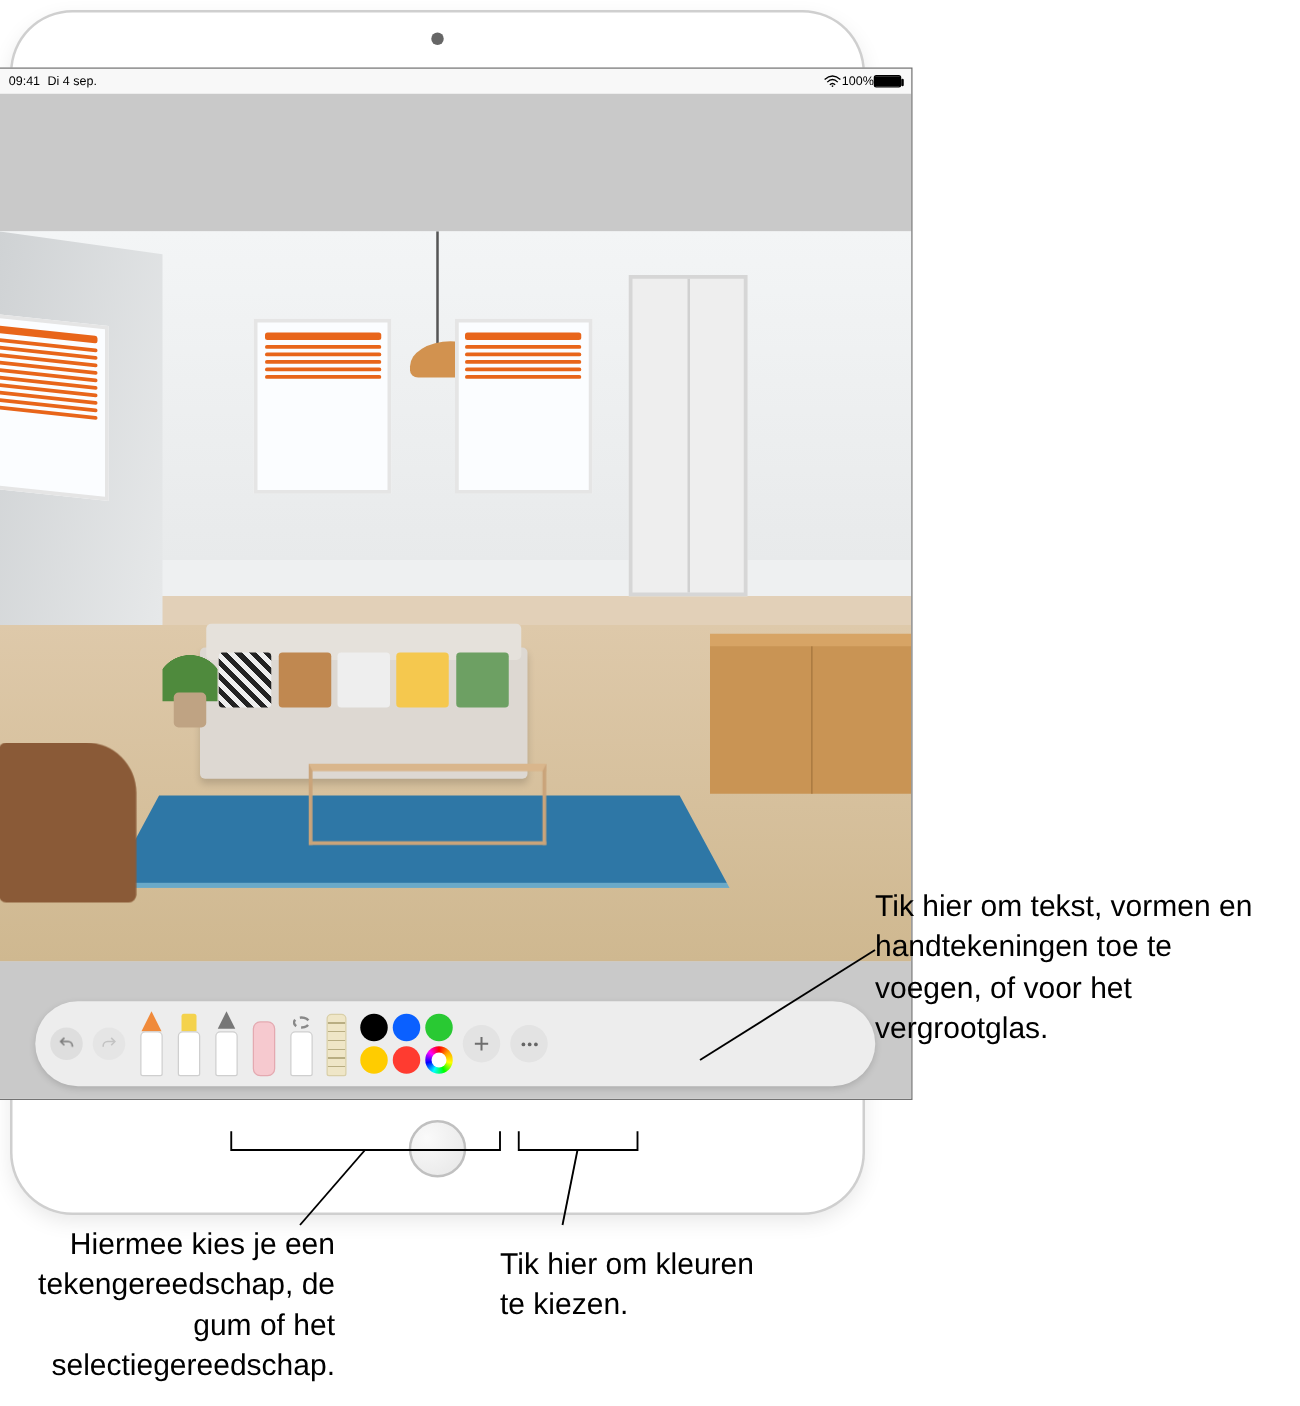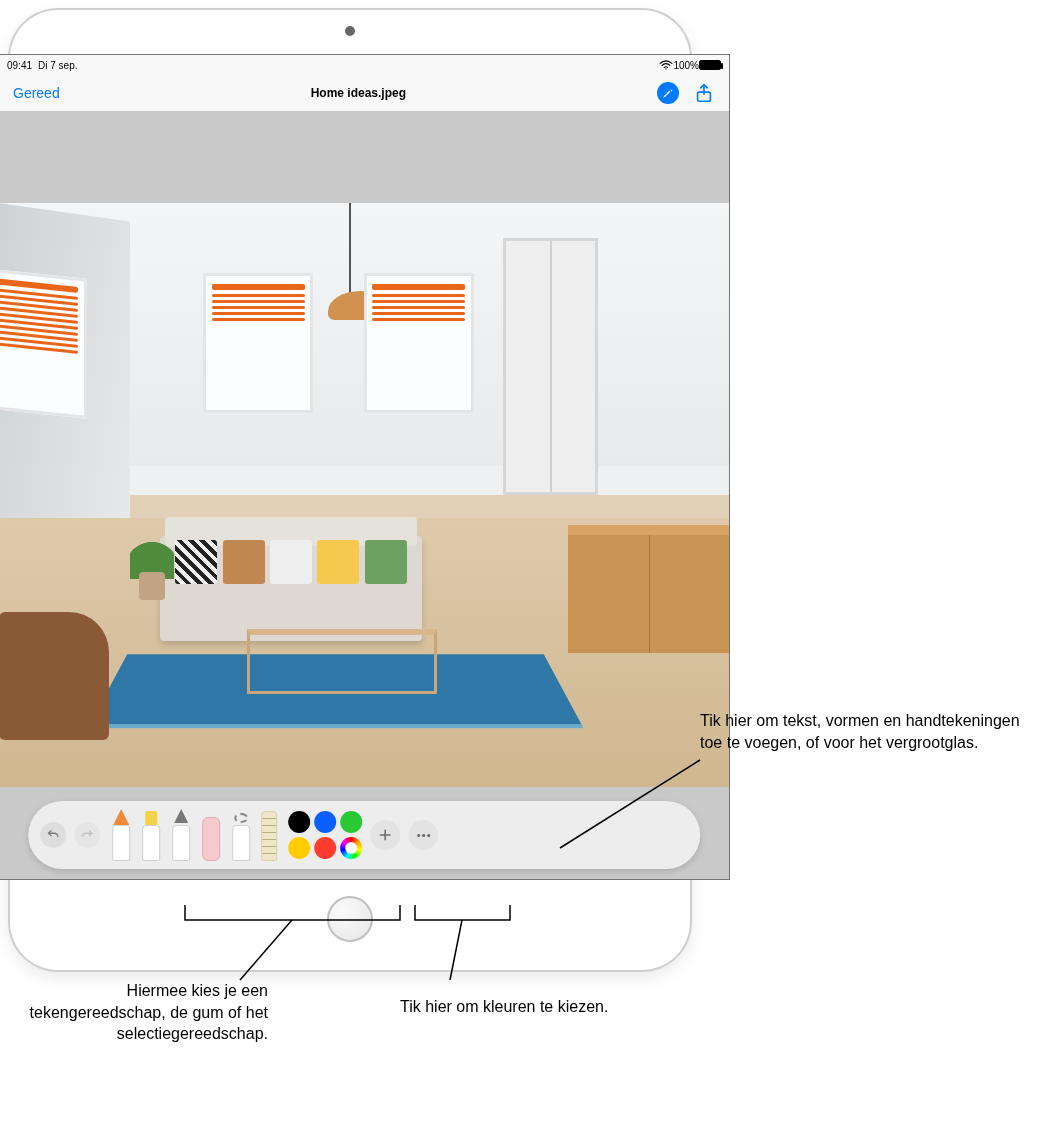--- a/index.html
+++ b/index.html
@@ -234,21 +234,21 @@
   .round-btn{
     width:30px; height:30px; border-radius:50%; background:#e3e3e3;
     display:flex; align-items:center; justify-content:center; color:#666;
     font-size:18px;
   }
   .round-btn.more span{ width:3px; height:3px; background:#666; border-radius:50%; margin:0 1px; display:inline-block;}
 
   
   .callout{
     position:absolute;
-    font-size:16px;
+    font-size:24px;
     line-height:1.35;
     color:#000;
   }
   .callout.right { left:700px; top:710px; width:320px; }
   .callout.b-left { left:0; top:980px; width:240px; text-align:right;margin-left:28px; }
   .callout.b-right{ left:400px; top:980px; width:220px;margin-top:16px; }
 
   .leader{ position:absolute; stroke:#000; stroke-width:1.5; fill:none; }
 
 </style>
@@ -256,54 +256,36 @@
 <body>
 
 <div class="ipad">
   <div class="camera"></div>
 
   <div class="screen">
 
     <div class="statusbar">
       <div class="left">
         <span>09:41</span>
-        <span>Di 7 sep.</span>
+        <span>Di 4 sep.</span>
       </div>
       <div class="right">
         <svg class="wifi" viewBox="0 0 20 14">
           <path d="M1 5 Q10 -3 19 5" stroke="#000" stroke-width="1.6" fill="none"></path>
           <path d="M4 8 Q10 2 16 8" stroke="#000" stroke-width="1.6" fill="none"></path>
           <path d="M7 11 Q10 8 13 11" stroke="#000" stroke-width="1.6" fill="none"></path>
           <circle cx="10" cy="12.5" r="1" fill="#000"></circle>
         </svg>
         <span>100%</span>
         <div class="battery">
             <div class="fill"></div>
           </div>
       </div>
     </div>
 
-    <div class="navbar">
-      <span class="done">Gereed</span>
-      <span class="title">Home ideas.jpeg</span>
-      <div class="nav-actions">
-        <div class="icon-btn markup-icon">
-          <svg viewBox="0 0 24 24">
-              <path d="M3 21l3-1 11-11-2-2L4 18l-1 3zm14-14l2 2 2-2-2-2-2 2z"></path>
-            </svg>
-        </div>
-        <div class="icon-btn">
-          <svg viewBox="0 0 24 24" width="22" height="22" fill="none" stroke="#007aff" stroke-width="1.8">
-            <path d="M12 3v11"></path>
-              <path d="M8 7l4-4 4 4"></path>
-              <rect x="5" y="11" width="14" height="10" rx="2"></rect>
-          </svg>
-        </div>
-      </div>
-    </div>
 
     <div class="canvas-area">
       <div class="photo">
         <div class="photo-top"></div>
         <div class="wall-left"></div>
         <div class="floor"></div>
         <div class="door"></div>
         <div class="pendant-cord"></div>
         <div class="pendant-shade"></div>
 

